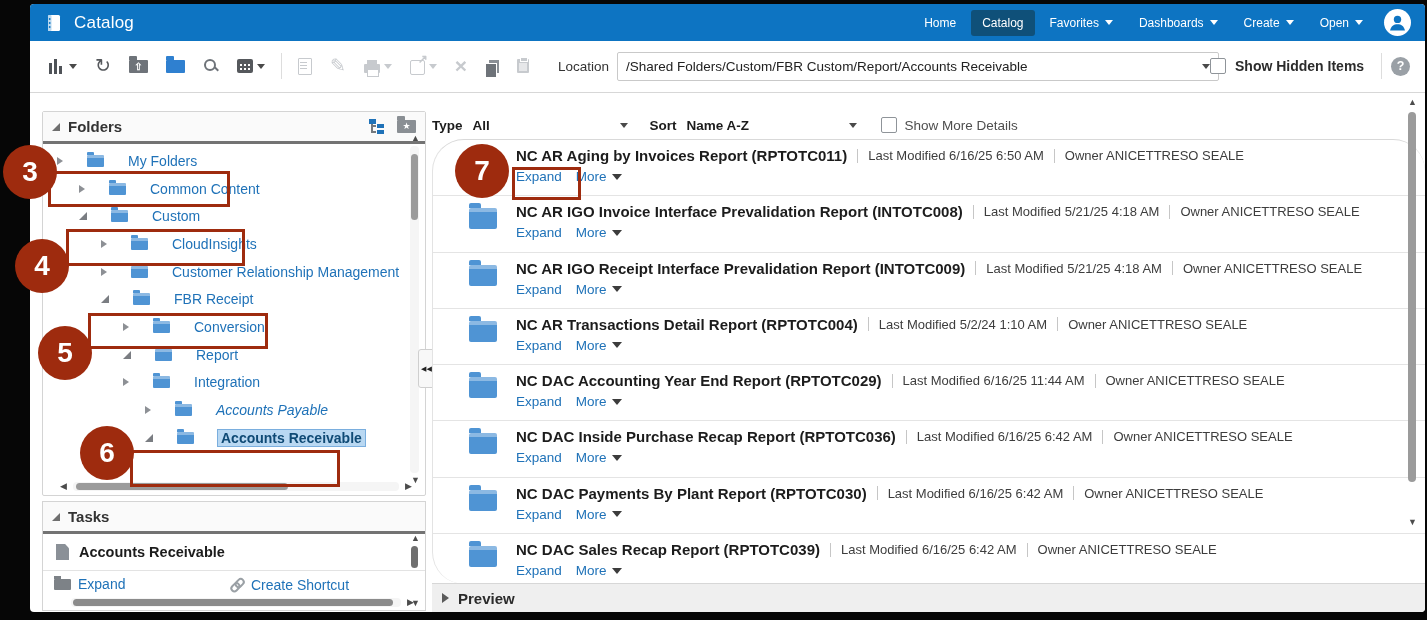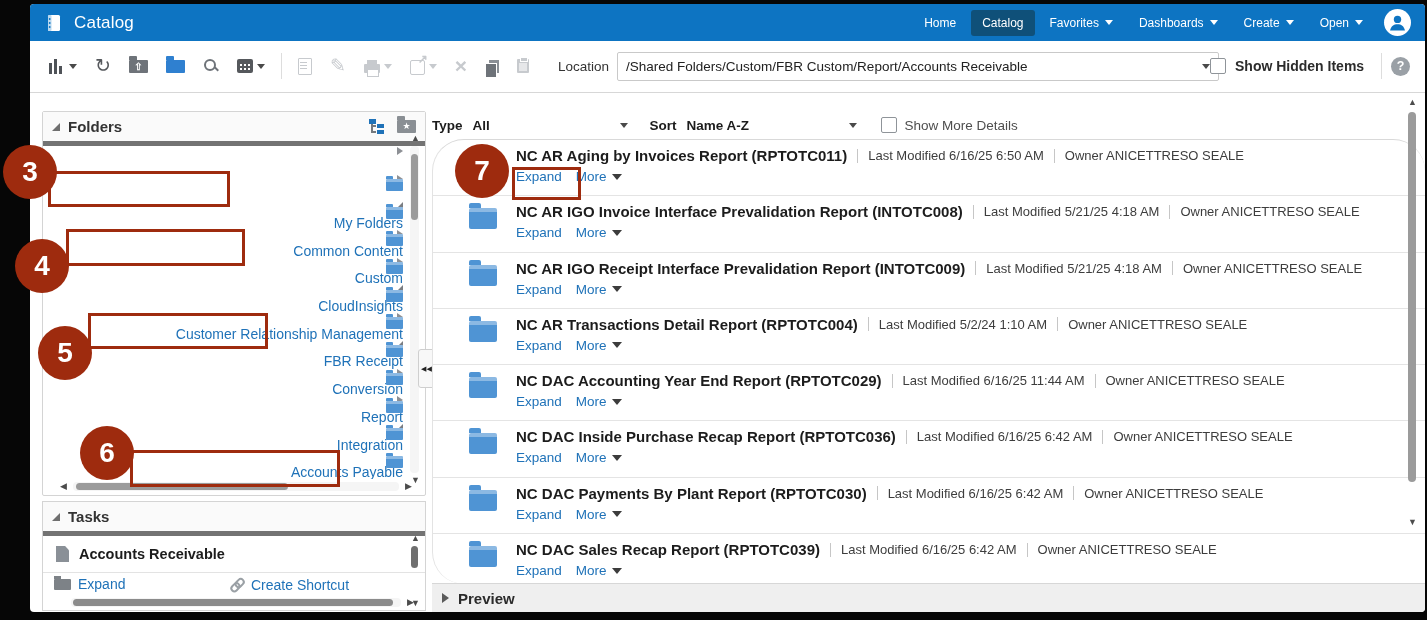--- a/index.html
+++ b/index.html
@@ -69,35 +69,35 @@
   .tb-right{position:absolute;left:1180px;top:0;height:50px;display:flex;align-items:center;gap:9px;}
   .cb{width:14px;height:14px;border:1px solid #8f9499;border-radius:2px;background:#fff;flex:none;}
   .cb-label{font-size:14px;color:#2c2c2c;font-weight:bold;white-space:nowrap;}
   .help-badge{width:19px;height:19px;border-radius:50%;background:#9aa0a6;color:#fff;font-size:12.5px;font-weight:bold;display:flex;align-items:center;justify-content:center;}
 
   
   .content{position:absolute;left:0;top:88px;right:0;bottom:0;}
 
   
   .folders-panel{position:absolute;left:12px;top:19px;width:384px;height:385px;border:1px solid #d4d4d4;border-radius:2px;background:#fff;box-sizing:border-box;}
-  .panel-hdr{height:29px;background:#fafafa;border-bottom:5px solid #737373;display:flex;align-items:center;padding:0 9px;gap:8px;}
+  .panel-hdr{height:29px;background:#fafafa;border-bottom:3px solid #737373;display:flex;align-items:center;padding:0 9px;gap:8px;}
   .hdr-tw{width:0;height:0;border-bottom:8px solid #6f6f6f;border-left:8px solid transparent;flex:none;}
   .panel-title{font-size:15px;font-weight:bold;color:#333;}
   .panel-hdr-icons{margin-left:auto;display:flex;align-items:center;gap:12px;}
   .ic-treeview{width:16px;height:15px;}
   .ic-treeview b{position:absolute;left:0;top:0;width:7px;height:5px;background:#1f72b8;}
   .ic-treeview i{position:absolute;left:8px;top:5px;width:7px;height:4px;background:#1f72b8;box-shadow:0 6px #1f72b8;}
   .ic-treeview::before{content:'';position:absolute;left:2px;top:5px;width:2px;height:8px;background:#74797e;}
   .ic-treeview::after{content:'';position:absolute;left:2px;top:6px;width:5px;height:2px;background:#74797e;box-shadow:0 6px #74797e;}
   .fold-star{width:19px;height:13px;background:#8a8f94;border-radius:1px;position:relative;}
   .fold-star::before{content:'';position:absolute;top:-4px;left:0;width:8px;height:4px;background:#8a8f94;border-radius:1px 1px 0 0;}
   .fold-star::after{content:'★';position:absolute;inset:0;color:#fff;font-size:9px;line-height:13px;text-align:center;}
 
   .tree{position:absolute;left:0;top:30px;right:22px;bottom:16px;overflow:hidden;padding-top:5px;}
-  .tree-item{height:27.7px;display:flex;align-items:flex-end;gap:24px;cursor:pointer;flex-direction:column;}
+  .tree-item{height:27.7px;display:flex;align-items:center;gap:24px;cursor:pointer;}
   .twisty{flex:none;width:0;height:0;}
   .twisty.collapsed{border-left:6px solid #8d9095;border-top:4.5px solid transparent;border-bottom:4.5px solid transparent;}
   .twisty.expanded{border-bottom:8px solid #7a7d82;border-left:8px solid transparent;}
   .tree-fold{flex:none;width:17px;height:12px;background:#4f94d4;border-radius:1px;position:relative;}
   .tree-fold::before{content:'';position:absolute;top:-3px;left:0;width:7px;height:3px;background:#4f94d4;border-radius:1px 1px 0 0;}
   .tree-fold::after{content:'';position:absolute;top:0;left:0;right:0;height:3px;background:rgba(255,255,255,.35);}
   .tree-label{font-size:14px;color:#1f72b8;white-space:nowrap;}
   .tree-label.selected{background:#b9d8f2;color:#0f4a75;font-weight:bold;padding:0 3px;outline:1px solid #7aaede;}
 
   
@@ -328,21 +328,21 @@
           <div class="tree-item" style="padding-left: 80px;">
             <span class="twisty expanded"></span>
             <span class="tree-fold"></span>
             <span class="tree-label">Report</span>
           </div>
           <div class="tree-item" style="padding-left: 80px;">
             <span class="twisty collapsed"></span>
             <span class="tree-fold"></span>
             <span class="tree-label">Integration</span>
           </div>
-          <div class="tree-item" style="padding-left: 102px;">
+          <div class="tree-item" style="padding-left: 102px; font-style: italic;">
             <span class="twisty collapsed"></span>
             <span class="tree-fold"></span>
             <span class="tree-label">Accounts Payable</span>
           </div>
           <div class="tree-item" style="padding-left: 102px;">
             <span class="twisty expanded"></span>
             <span class="tree-fold"></span>
             <span class="tree-label selected">Accounts Receivable</span>
           </div>
         </div>

